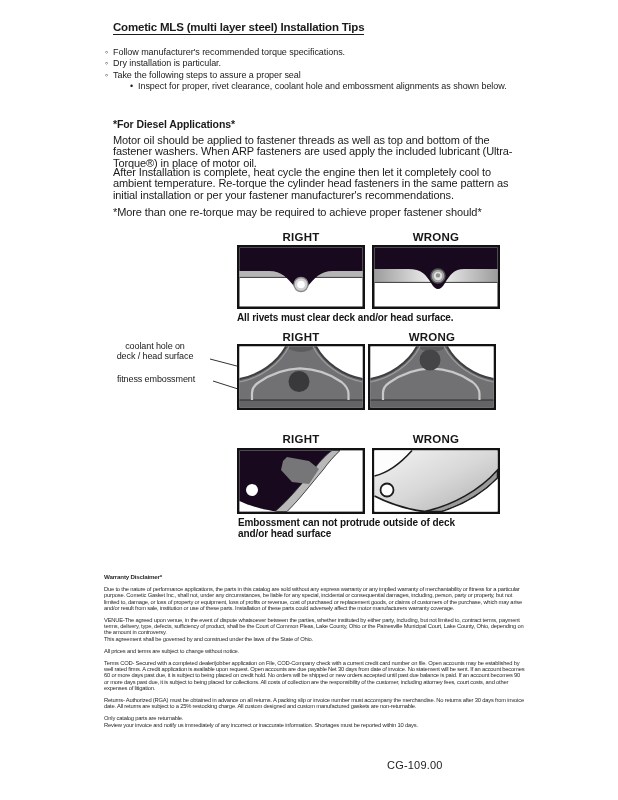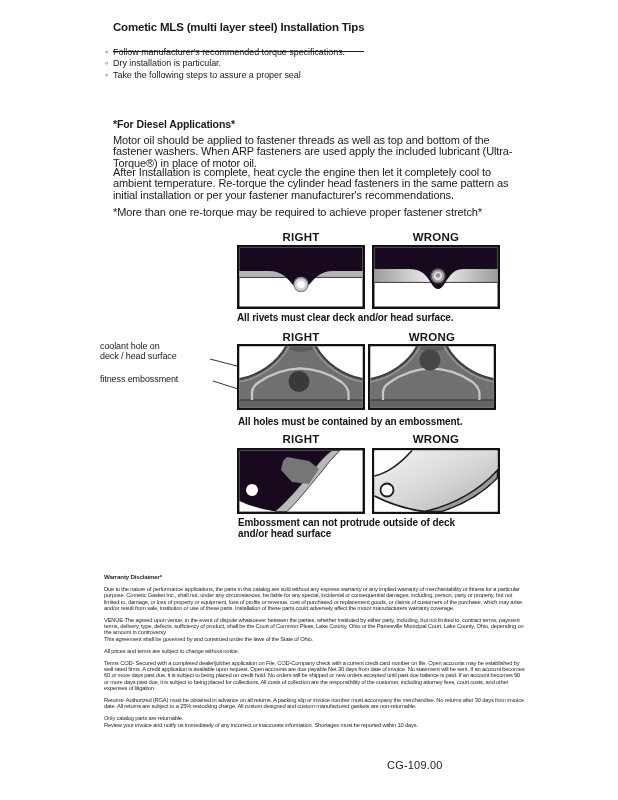--- a/index.html
+++ b/index.html
@@ -4,61 +4,62 @@
 <style>
   html,body{margin:0;padding:0;background:#fff;}
   #page{
     position:relative;width:618px;height:800px;background:#ffffff;overflow:hidden;
     font-family:"Liberation Sans",sans-serif;color:#1b1b1b;
   }
   .abs{position:absolute;}
   
   .title{
     left:113px;top:21px;font-size:11.5px;font-weight:700;letter-spacing:-0.2px;
-    border-bottom:1.4px solid #1b1b1b;padding-bottom:18px;
+    border-bottom:1.4px solid #1b1b1b;padding-bottom:1px;
   }
   .bullets{left:105px;top:47px;width:430px;font-size:9px;letter-spacing:-0.05px;}
   .bullet{position:relative;padding-left:8px;line-height:11.4px;}
   .bullet::before{content:"◦";position:absolute;left:0;top:0;font-size:9px;}
   .sub-bullet{position:relative;margin-left:25px;padding-left:8px;line-height:11.4px;}
   .sub-bullet::before{content:"•";position:absolute;left:0;top:0;font-size:9px;}
   
   .diesel-heading{left:113px;top:118px;font-size:10.5px;font-weight:700;letter-spacing:-0.1px;}
   .para{left:113px;width:404px;font-size:11px;line-height:11.3px;letter-spacing:-0.1px;}
   
   .rw-label{font-size:11.5px;font-weight:700;text-align:center;letter-spacing:0.2px;color:#161616;}
   .diag-caption{font-size:10px;font-weight:700;letter-spacing:-0.1px;color:#141414;line-height:11px;}
   .diag-box{position:absolute;width:128px;}
   .diag-box svg{display:block;width:100%;height:100%;}
-  .side-label{font-size:9px;font-weight:400;text-align:left;line-height:10.2px;letter-spacing:-0.1px;color:#191919;}
+  .side-label{font-size:9px;font-weight:400;text-align:center;line-height:10.2px;letter-spacing:-0.1px;color:#191919;}
   
   .legal{left:104px;top:574px;width:421px;font-size:5.8px;line-height:6.2px;letter-spacing:-0.2px;color:#2a2a2a;}
   .legal .lheading{font-weight:700;font-size:6.2px;margin:0 0 6px 0;}
   .legal p{margin:0 0 6px 0;}
   .legal .tight{margin:0;}
   .legal .group{margin:0 0 6px 0;}
   .page-code{left:387px;top:759px;font-size:11px;letter-spacing:0.2px;color:#222;}
 </style>
 </head>
 <body>
 
 <div id="page">
 
   <div class="abs title">Cometic MLS (multi layer steel) Installation Tips</div>
 
   <div class="abs bullets">
     <div class="bullet"><span>Follow manufacturer's recommended torque specifications.</span></div>
     <div class="bullet"><span>Dry installation is particular.</span></div>
     <div class="bullet"><span>Take the following steps to assure a proper seal</span></div>
+    <div class="sub-bullet"><span>Inspect for proper, rivet clearance, coolant hole and embossment alignments as shown below.</span></div>
   </div>
 
   <div class="abs diesel-heading">*For Diesel Applications*</div>
   <div class="abs para" style="top:135px;">Motor oil should be applied to fastener threads as well as top and bottom of the fastener washers. When ARP fasteners are used apply the included lubricant (Ultra-Torque®) in place of motor oil.</div>
   <div class="abs para" style="top:167px;">After Installation is complete, heat cycle the engine then let it completely cool to ambient temperature. Re-torque the cylinder head fasteners in the same pattern as initial installation or per your fastener manufacturer's recommendations.</div>
-  <div class="abs para" style="top:207px;">*More than one re-torque may be required to achieve proper fastener stretch*</div>
+  <div class="abs para" style="top:207px;">*More than one re-torque may be required to achieve proper fastener should*</div>
 
   <div class="abs rw-label" style="left:237px;top:231px;width:128px;">RIGHT</div>
   <div class="abs rw-label" style="left:372px;top:231px;width:128px;">WRONG</div>
 
   <div class="diag-box" style="left:237px;top:245px;height:64px;">
     <svg viewBox="0 0 128 64">
       <rect x="1.25" y="1.25" width="125.5" height="61.5" fill="#ffffff" stroke="#121212" stroke-width="2.5"></rect>
       <rect x="2.5" y="25" width="123" height="7.4" fill="#b5b5b5"></rect>
       <line x1="2.5" y1="32.4" x2="125.5" y2="32.4" stroke="#3a3a3a" stroke-width="1"></line>
       <path d="M2.5,2.5 H125.5 V26 H96 C83,26 78,33 71,41 Q64,49.5 57,41 C50,33 45,26 32,26 H2.5 Z" fill="#18091f"></path>
@@ -132,21 +133,20 @@
       <path d="M79,2.5 C88,19 106,31.5 125.5,35" fill="none" stroke="#3f3f41" stroke-width="2"></path>
       <path d="M52,2.5 C43,20 24,34 2.5,38" fill="none" stroke="#9c9c9e" stroke-width="1.2"></path>
       <path d="M76,2.5 C85,20 104,34 125.5,38" fill="none" stroke="#9c9c9e" stroke-width="1.2"></path>
       <rect x="2.5" y="56" width="123" height="7.5" fill="#646466"></rect>
       <line x1="2.5" y1="56" x2="125.5" y2="56" stroke="#2c2c2e" stroke-width="1.2"></line>
       <path d="M15,56 V49 C15,44.5 17,41.5 21.5,38.5 C33.5,30 48,24.8 63,24.3 C78.5,24.8 93.5,30 104.5,38 C109.5,42 111.5,46 111.5,50 V56" fill="none" stroke="#c8c8c8" stroke-width="2.2"></path>
       <circle cx="62" cy="16" r="10.5" fill="#454547"></circle>
     </svg>
   </div>
 
-  <div class="abs diag-caption" style="left:238px;top:416px;width:280px;">All holes must be contained by an embossment.</div>
 
   <div class="abs rw-label" style="left:237px;top:433px;width:128px;">RIGHT</div>
   <div class="abs rw-label" style="left:372px;top:433px;width:128px;">WRONG</div>
 
   <div class="diag-box" style="left:237px;top:448px;height:66px;">
     <svg viewBox="0 0 128 66">
       <rect x="1.25" y="1.25" width="125.5" height="63.5" fill="#ffffff" stroke="#121212" stroke-width="2.5"></rect>
       <rect x="2.5" y="2.5" width="123" height="61" fill="#18091f"></rect>
       <path d="M103,2.5 H125.5 V63.5 H50 C62,52 74,36 86,22 C91,15 97,8 103,2.5 Z" fill="#ffffff"></path>
       <path d="M95,2.5 H103 C97,8 91,15 86,22 C74,36 62,52 50,63.5 H38 C52,52 66,34 78,20 C84,12 89,7 95,2.5 Z" fill="#b9b9b9" stroke="#333333" stroke-width="0.8"></path>

